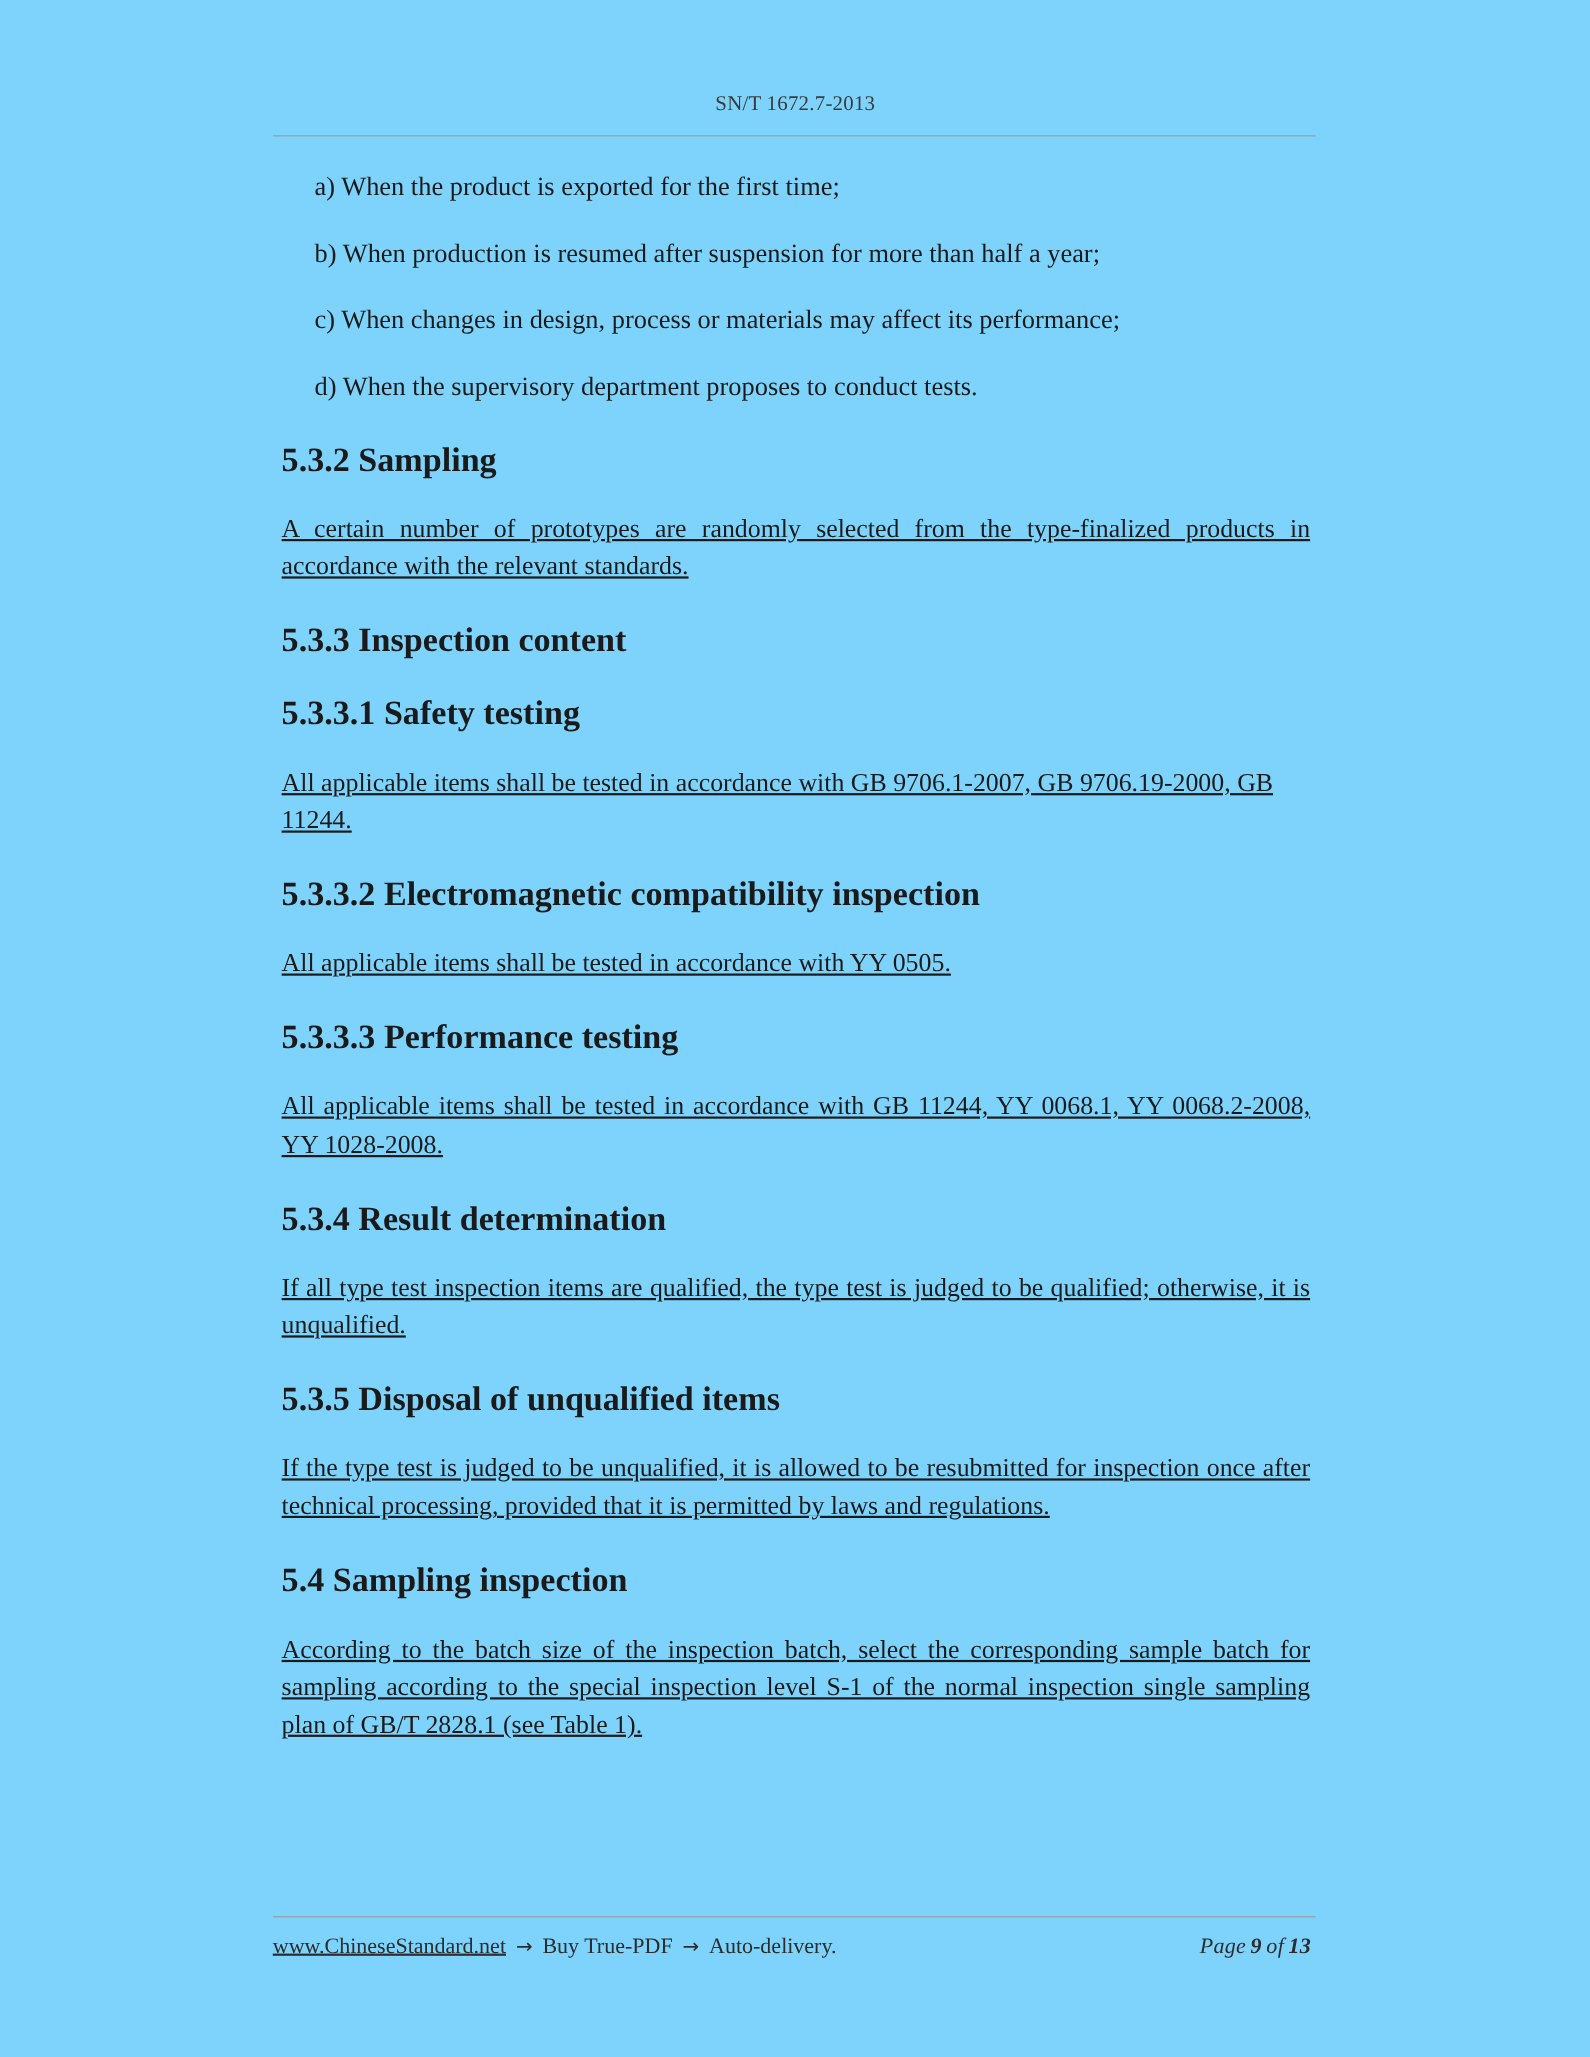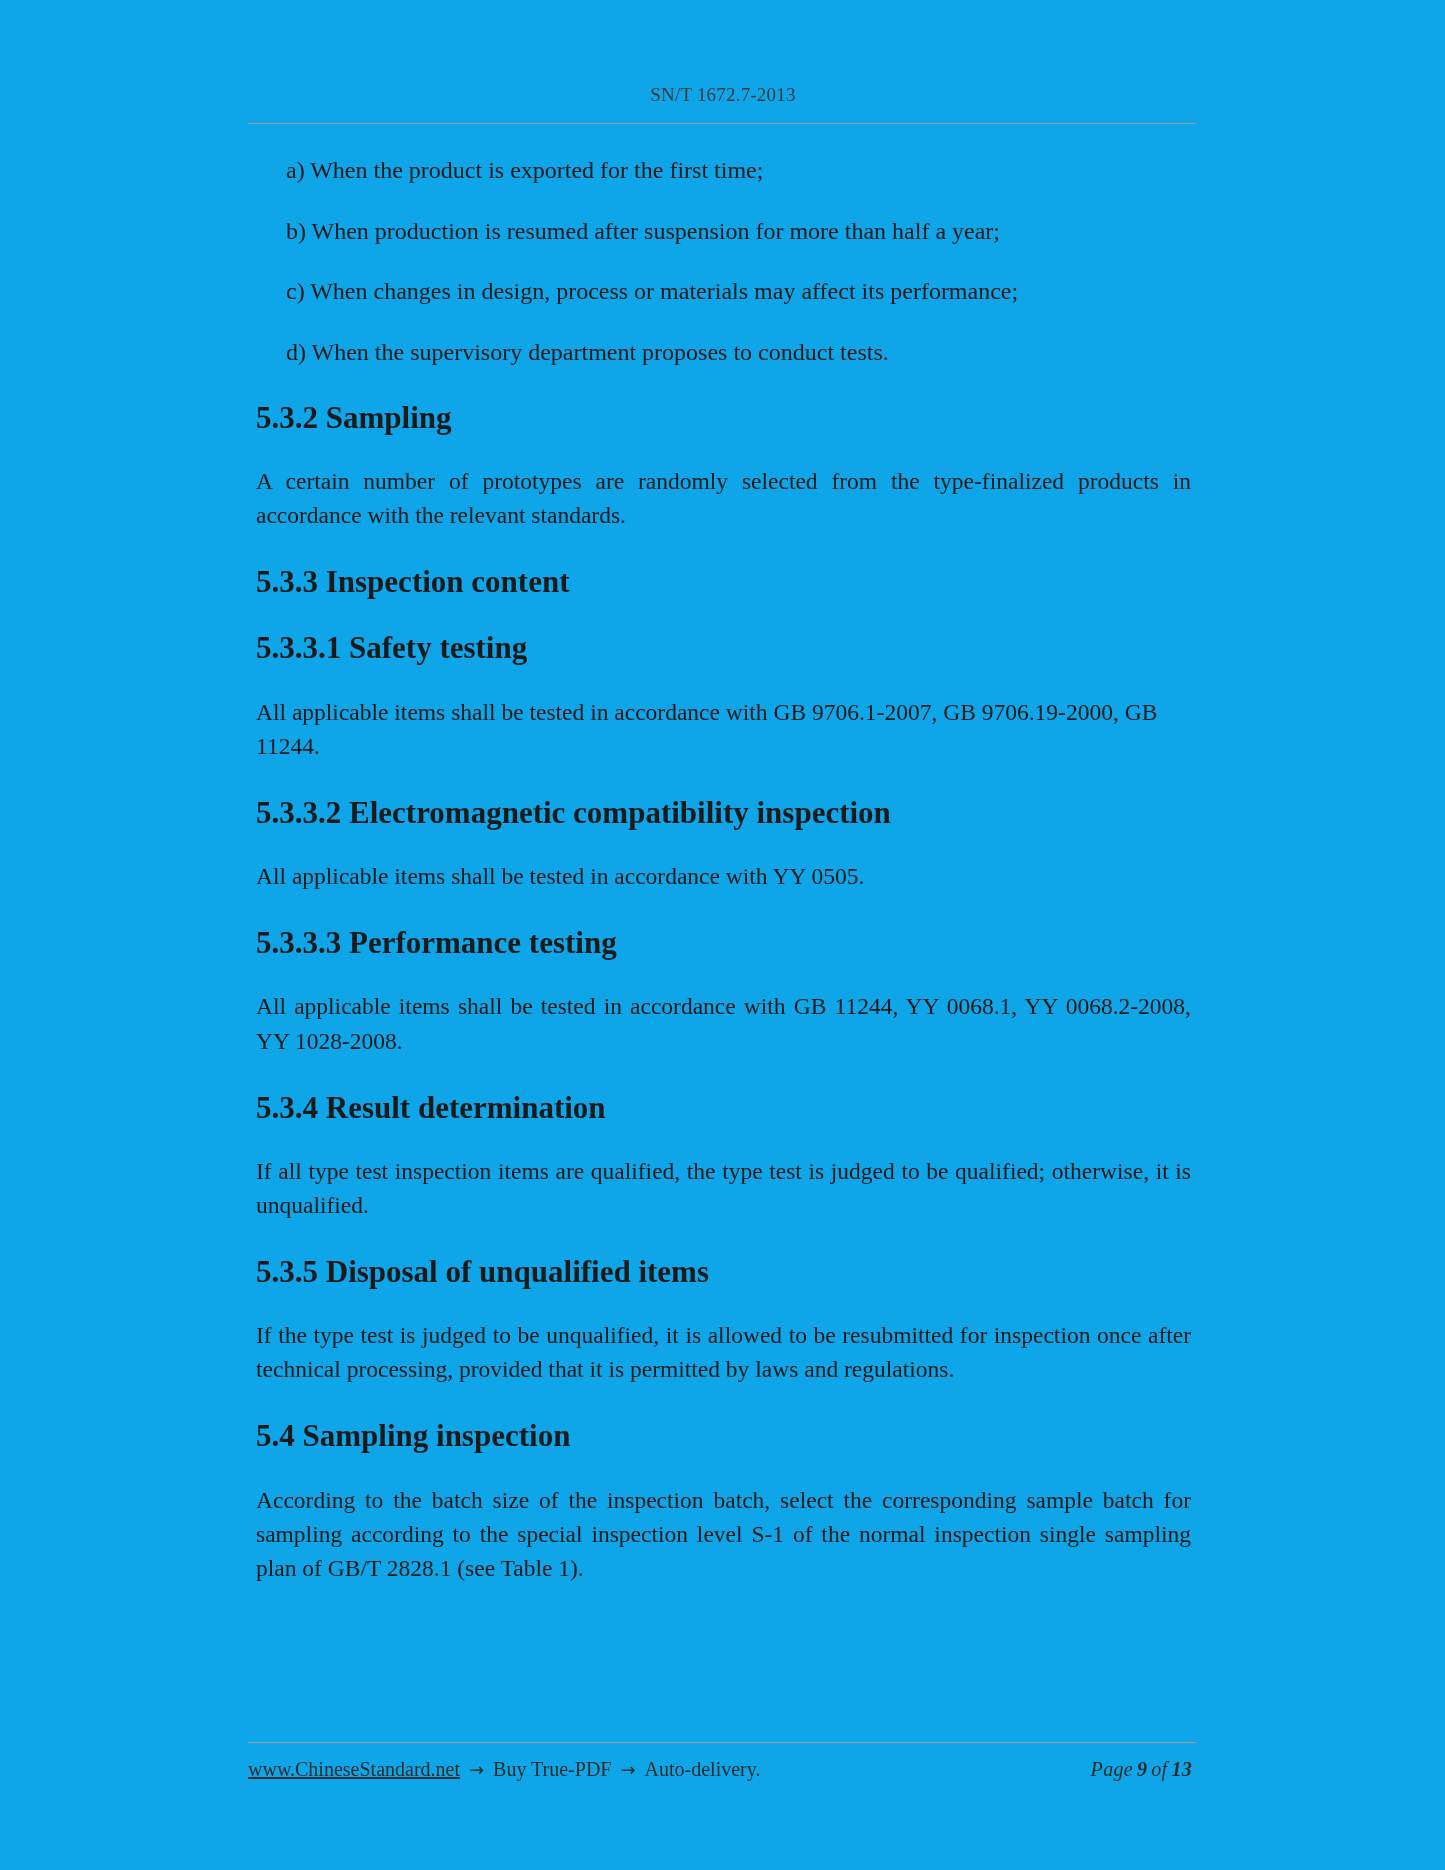--- a/index.html
+++ b/index.html
@@ -9,21 +9,21 @@
   }
   body {
     font-family: "Liberation Serif", serif;
     color: #1a1a1a;
   }
   .page {
     position: relative;
     width: 1445px;
     height: 1870px;
     margin: 0 auto;
-    background: #0ea5e9;
+    background: #7dd3fc;
     box-sizing: border-box;
   }
   .header {
     position: absolute;
     top: 84px;
     left: 248px;
     width: 950px;
     text-align: center;
     font-size: 19px;
     color: #3a3a3a;
@@ -54,20 +54,21 @@
     font-weight: bold;
     margin: 0 0 26px 0;
     line-height: 1.3;
   }
   .para {
     font-size: 23.5px;
     line-height: 1.45;
     margin: 0 0 30px 0;
     text-align: justify;
     text-justify: inter-word;
+    text-decoration: underline;
   }
   .para.nojustify {
     text-align: left;
   }
   .footer-rule {
     position: absolute;
     top: 1742px;
     left: 248px;
     width: 948px;
     height: 1px;

